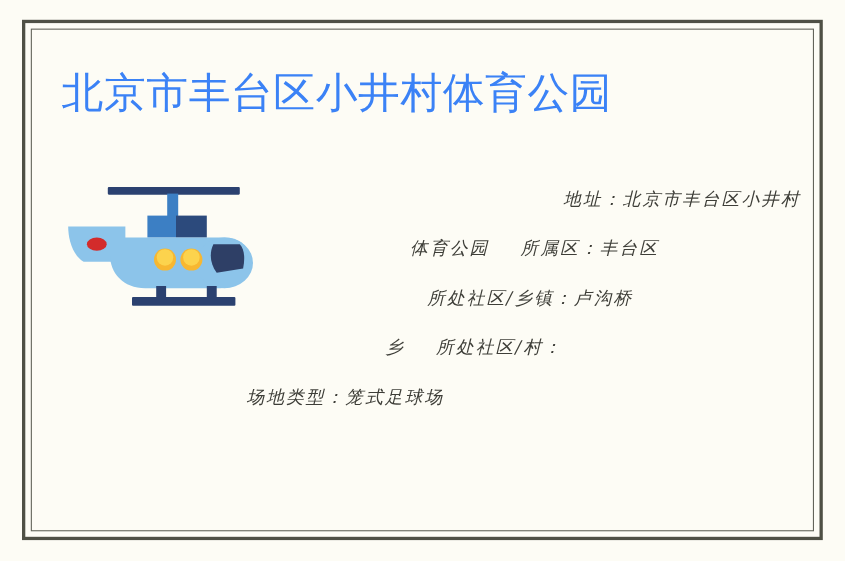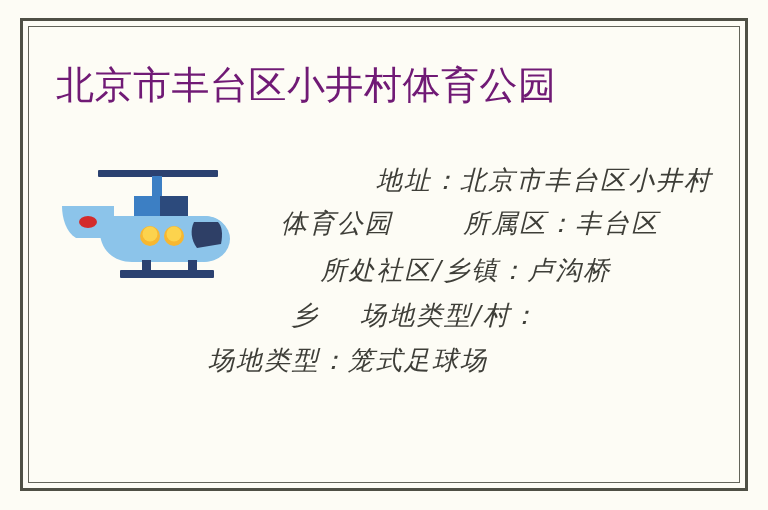--- a/index.html
+++ b/index.html
@@ -46,21 +46,21 @@
   }
 
   
   #title {
     position: absolute;
     left: 56px;
     top: 62px;
     font-size: 38px;
     line-height: 1.25;
     letter-spacing: 0.5px;
-    color: #701a75;
+    color: #3b82f6;
     font-family: "Liberation Sans", "DejaVu Sans", sans-serif;
     font-weight: 400;
     white-space: nowrap;
   }
 
   
   #content {
     position: absolute;
     left: 28px;
     top: 150px;
@@ -78,36 +78,36 @@
   }
   #illustration svg {
     display: block;
     width: 186px;
     height: 120px;
   }
 
   
   #info {
     position: absolute;
-    left: 180px;
+    left: 196px;
     top: 8px;
     width: 510px;
     color: #3e3e38;
-    font-size: 26px;
+    font-size: 16px;
     line-height: 45px;
     font-family: "DejaVu Serif", "Liberation Serif", serif;
     letter-spacing: 2px;
     text-align: center;
   }
   .info-line {
     white-space: pre-wrap;
     font-style: italic;
   }
   .info-line.l1 { text-align: right; padding-right: 6px; }
-  .info-line.l2 { padding-left: 14px; font-family: Liberation Mono, monospace; }
+  .info-line.l2 { padding-left: 14px; }
   .info-line.l3 { text-align: center; padding-left: 6px; }
   .info-line.l4 { text-align: center; padding-right: 96px; }
   .info-line.l5 { text-align: left; padding-right: 66px; }
 </style>
 </head>
 <body>
 
 <div id="card">
 
   <div class="frame-outer"></div>
@@ -147,18 +147,18 @@
         <rect x="134" y="100" width="9" height="12" fill="#2b4170"></rect>
 
         <rect x="66" y="110" width="94" height="8" rx="1" fill="#2b4170"></rect>
       </svg>
     </div>
 
     <div id="info">
       <div class="info-line l1">地址：北京市丰台区小井村</div>
       <div class="info-line l2">体育公园    所属区：丰台区</div>
       <div class="info-line l3">所处社区/乡镇：卢沟桥</div>
-      <div class="info-line l4">乡    场地类型/村：</div>
+      <div class="info-line l4">乡    所处社区/村：</div>
       <div class="info-line l5">场地类型：笼式足球场</div>
     </div>
 
   </div>
 </div>
 
 </body></html>

